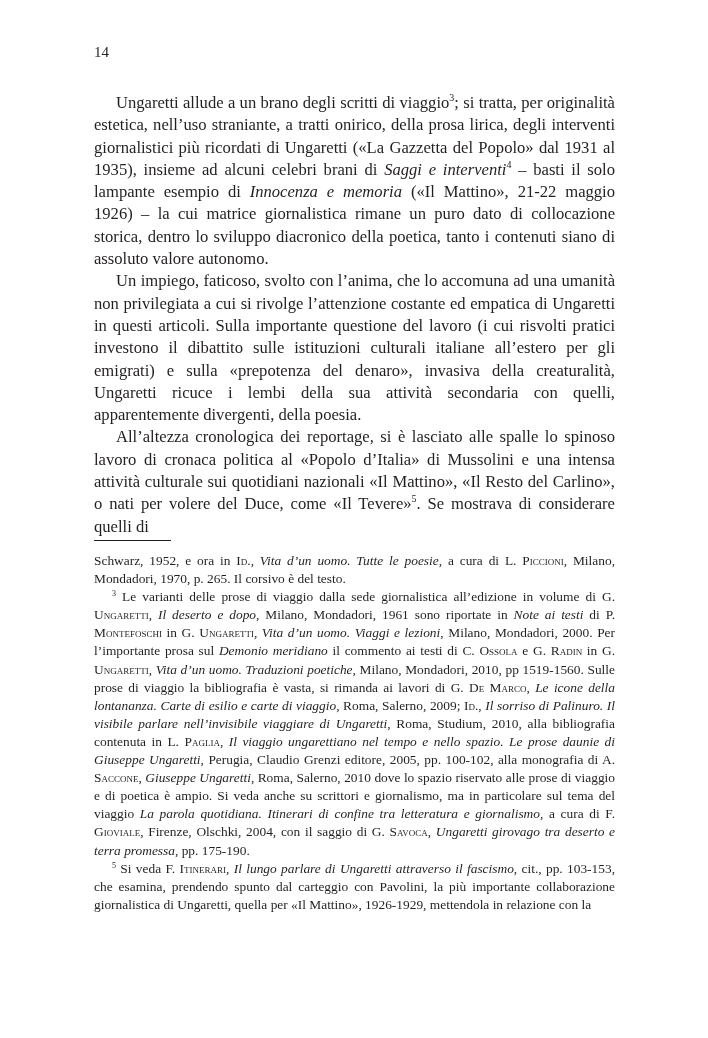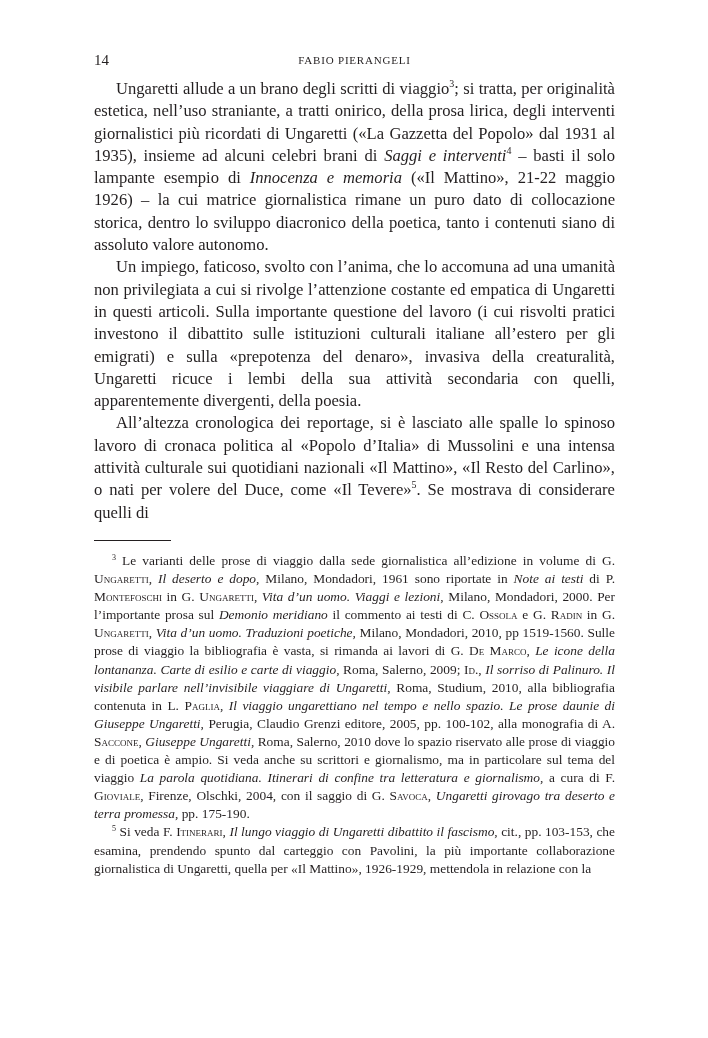--- a/index.html
+++ b/index.html
@@ -1,46 +1,46 @@
 <!DOCTYPE html>
 <html><head>
 <meta charset="utf-8">
 <style>
   html, body { margin: 0; padding: 0; background: #ffffff; }
   body { width: 708px; height: 1038px; position: relative; overflow: hidden; color: #231f20;
          font-family: "Liberation Serif", "DejaVu Serif", serif; }
   .page { position: absolute; left: 94px; top: 0; width: 521px; }
-  .running-head { position: absolute; top: 52px; left: 0; width: 521px; height: 20px; font-size: 15px; }
+  .running-head { position: absolute; top: 44px; left: 0; width: 521px; height: 20px; font-size: 15px; }
   .folio { position: absolute; left: 0; top: 0; }
   .author { position: absolute; left: 0; width: 100%; text-align: center; top: 2px; font-size: 11px;
             letter-spacing: 0.8px; text-transform: uppercase; }
-  .body-text { position: absolute; top: 78px; left: 0; width: 521px; font-size: 16.6px; line-height: 22.3px; }
+  .body-text { position: absolute; top: 92px; left: 0; width: 521px; font-size: 16.6px; line-height: 22.3px; }
   .body-text p { margin: 0; text-indent: 22px; text-align: justify; hyphens: manual; }
   .fn-rule { position: absolute; top: 540px; left: 0; width: 77px; height: 0; border-top: 1px solid #231f20; }
   .footnotes { position: absolute; top: 552px; left: 0; width: 521px; font-size: 13.4px; line-height: 18.1px; }
   .footnotes p { margin: 0; text-align: justify; }
   .footnotes p.indent { text-indent: 18px; }
   sup { font-size: 0.6em; vertical-align: super; line-height: 0; }
   .sc { font-variant: small-caps; }
   i { font-style: italic; }
 </style>
 </head>
 <body>
 
 <div class="page">
   <div class="running-head">
     <span class="folio">14</span>
-    <span class="author">FABIO PIERANGELI</span>
   </div>
 
   <div class="body-text">
     <p>Ungaretti allude a un brano degli scritti di viaggio<sup>3</sup>; si tratta, per originalità estetica, nell’uso straniante, a tratti onirico, della prosa lirica, degli interventi giornalistici più ricordati di Ungaretti («La Gazzetta del Popolo» dal 1931 al 1935), insieme ad alcuni celebri brani di <i>Saggi e interventi</i><sup>4</sup> – basti il solo lampante esempio di <i>Innocenza e memoria</i> («Il Mattino», 21-22 maggio 1926) – la cui matrice giornalistica rimane un puro dato di collocazione storica, dentro lo sviluppo diacronico della poetica, tanto i contenuti siano di assoluto valore autonomo.</p>
     <p>Un impiego, faticoso, svolto con l’anima, che lo accomuna ad una umanità non privilegiata a cui si rivolge l’attenzione costante ed empatica di Ungaretti in questi articoli. Sulla importante questione del lavoro (i cui risvolti pratici investono il dibattito sulle istituzioni culturali italiane all’estero per gli emigrati) e sulla «prepotenza del denaro», invasiva della creaturalità, Ungaretti ricuce i lembi della sua attività secondaria con quelli, apparentemente divergenti, della poesia.</p>
     <p>All’altezza cronologica dei reportage, si è lasciato alle spalle lo spinoso lavoro di cronaca politica al «Popolo d’Italia» di Mussolini e una intensa attività culturale sui quotidiani nazionali «Il Mattino», «Il Resto del Carlino», o nati per volere del Duce, come «Il Tevere»<sup>5</sup>. Se mostrava di considerare quelli di</p>
   </div>
 
   <div class="fn-rule"></div>
 
   <div class="footnotes">
+    <p>Schwarz, 1952, e ora in <span class="sc">Id.</span>, <i>Vita d’un uomo. Tutte le poesie</i>, a cura di L. <span class="sc">Piccioni</span>, Milano, Mondadori, 1970, p. 265. Il corsivo è del testo.</p>
     <p class="indent"><sup>3</sup>  Le varianti delle prose di viaggio dalla sede giornalistica all’edizione in volume di G. <span class="sc">Ungaretti</span>, <i>Il deserto e dopo</i>, Milano, Mondadori, 1961 sono riportate in <i>Note ai testi</i> di P. <span class="sc">Montefoschi</span> in G. <span class="sc">Ungaretti</span>, <i>Vita d’un uomo. Viaggi e lezioni</i>, Milano, Mondadori, 2000. Per l’importante prosa sul <i>Demonio meridiano</i> il commento ai testi di C. <span class="sc">Ossola</span> e G. <span class="sc">Radin</span> in G. <span class="sc">Ungaretti</span>, <i>Vita d’un uomo. Traduzioni poetiche,</i> Milano, Mondadori, 2010, pp 1519-1560. Sulle prose di viaggio la bibliografia è vasta, si rimanda ai lavori di G. <span class="sc">De Marco</span>, <i>Le icone della lontananza. Carte di esilio e carte di viaggio</i>, Roma, Salerno, 2009; <span class="sc">Id.</span>, <i>Il sorriso di Palinuro. Il visibile parlare nell’invisibile viaggiare di Ungaretti</i>, Roma, Studium, 2010, alla bibliografia contenuta in L. <span class="sc">Paglia</span>, <i>Il viaggio ungarettiano nel tempo e nello spazio. Le prose daunie di Giuseppe Ungaretti</i>, Perugia, Claudio Grenzi editore, 2005, pp. 100-102, alla monografia di A. <span class="sc">Saccone</span>, <i>Giuseppe Ungaretti</i>, Roma, Salerno, 2010 dove lo spazio riservato alle prose di viaggio e di poetica è ampio. Si veda anche su scrittori e giornalismo, ma in particolare sul tema del viaggio <i>La parola quotidiana. Itinerari di confine tra letteratura e giornalismo</i>, a cura di F. <span class="sc">Gioviale</span>, Firenze, Olschki, 2004, con il saggio di G. <span class="sc">Savoca</span>, <i>Ungaretti girovago tra deserto e terra promessa</i>, pp. 175-190.</p>
-    <p class="indent"><sup>5</sup>  Si veda F. <span class="sc">Itinerari</span>, <i>Il lungo viaggio di Ungaretti dibattito il fascismo</i>, cit., pp. 103-153, che esamina, prendendo spunto dal carteggio con Pavolini, la più importante collaborazione giornalistica di Ungaretti, quella per «Il Mattino», 1926-1929, mettendola in relazione con la</p>
+    <p class="indent"><sup>5</sup>  Si veda F. <span class="sc">Itinerari</span>, <i>Il lungo parlare di Ungaretti attraverso il fascismo</i>, cit., pp. 103-153, che esamina, prendendo spunto dal carteggio con Pavolini, la più importante collaborazione giornalistica di Ungaretti, quella per «Il Mattino», 1926-1929, mettendola in relazione con la</p>
   </div>
 </div>
 
 </body></html>

